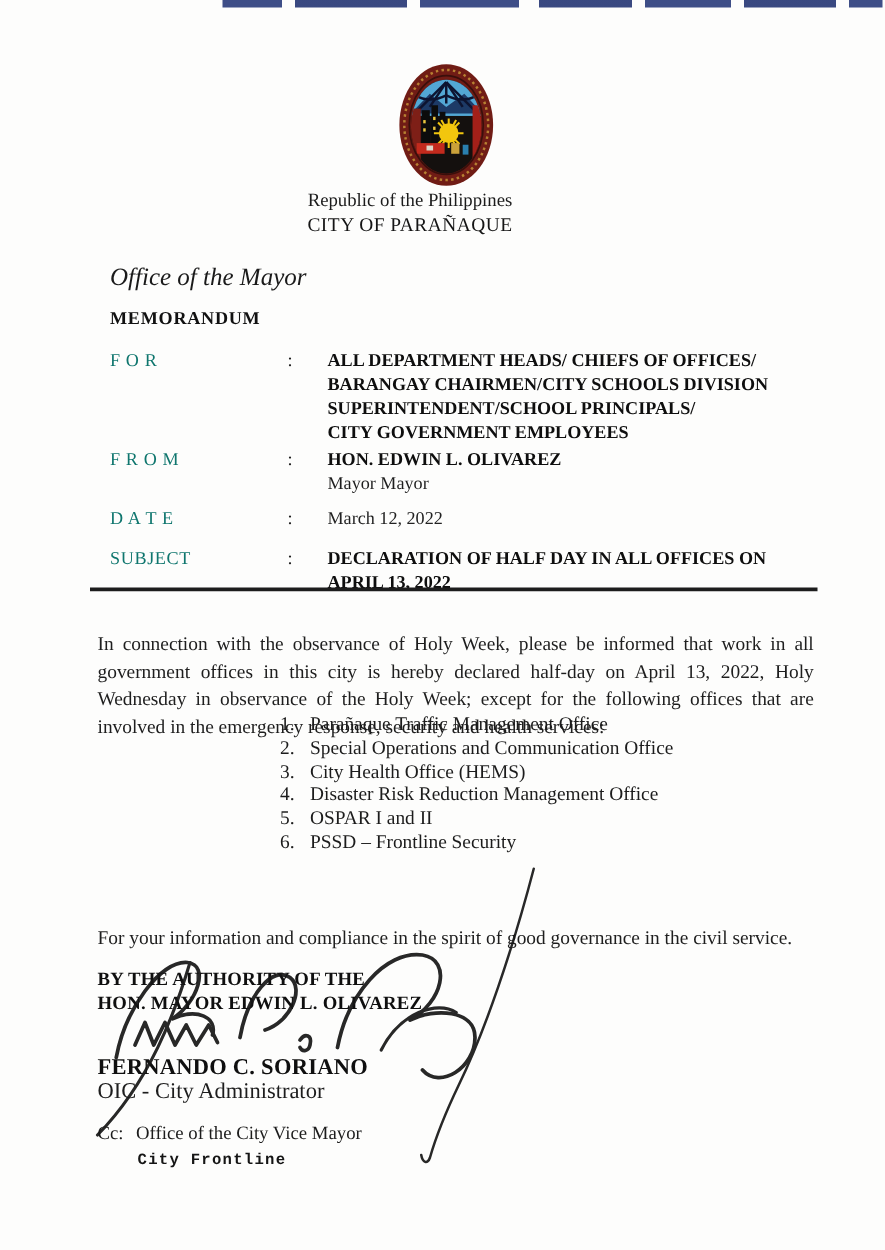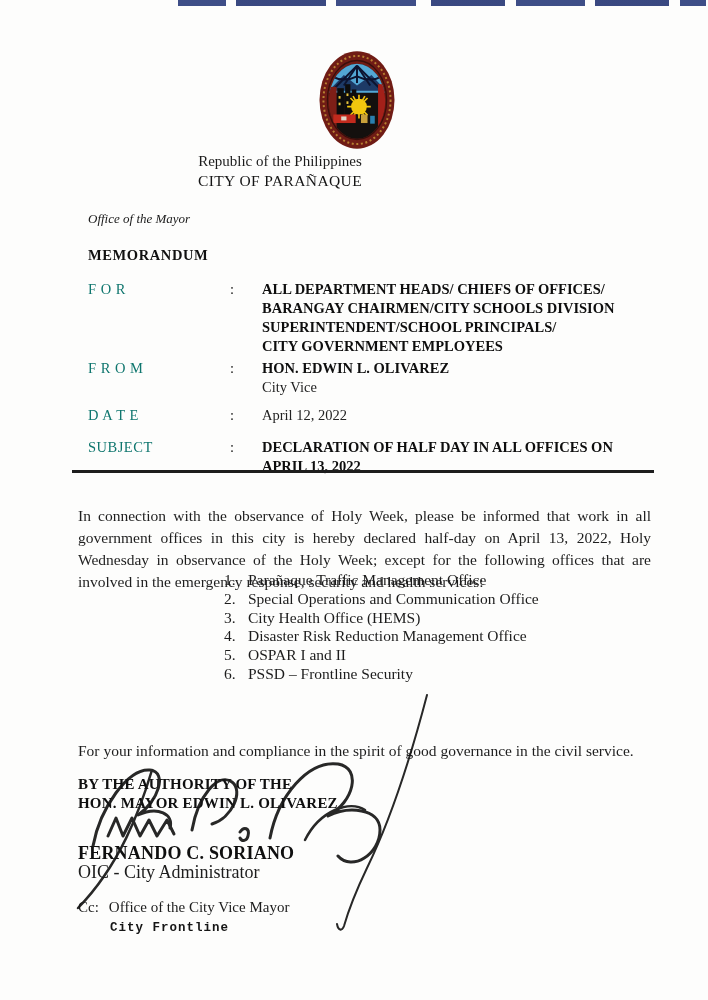--- a/index.html
+++ b/index.html
@@ -19,24 +19,24 @@
       #243677 0 9%, rgba(36,54,119,0) 9% 11%,
       #1f3070 11% 28%, rgba(36,54,119,0) 28% 30%,
       #243677 30% 45%, rgba(36,54,119,0) 45% 48%,
       #1f3070 48% 62%, rgba(36,54,119,0) 62% 64%,
       #243677 64% 77%, rgba(36,54,119,0) 77% 79%,
       #1f3070 79% 93%, rgba(36,54,119,0) 93% 95%,
       #243677 95% 100%);
     opacity:.88;
   }
   .seal{position:absolute;left:308px;top:50px;width:98px;height:100px;}
-  .header-text{position:absolute;top:152px;left:0;width:560px;text-align:center;line-height:19px;}
+  .header-text{position:absolute;top:152px;left:0;width:560px;text-align:center;line-height:19px;padding-left:48px;}
   .header-text .republic{font-size:15px;color:#1c1c1c;}
   .header-text .city{font-size:15.5px;color:#151515;letter-spacing:.4px;}
-  .office-line{position:absolute;top:211px;left:88px;font-style:italic;font-size:13px;color:#1a1a1a;}
+  .office-line{position:absolute;top:211px;left:88px;font-style:italic;font-size:20px;color:#1a1a1a;}
   .memo-title{position:absolute;top:247px;left:88px;font-weight:bold;font-size:14.5px;letter-spacing:.6px;color:#111;}
   .field-row{position:absolute;left:88px;right:56px;display:grid;grid-template-columns:142px 32px 1fr;font-size:14.5px;line-height:19px;}
   .row-for{top:280px;}
   .row-from{top:359px;}
   .row-date{top:406px;}
   .row-subject{top:438px;}
   .field-label{letter-spacing:.5px;color:#0f766e;}
   .field-colon{color:#1c1c1c;}
   .field-value{white-space:pre-line;}
   .bold-value{font-weight:bold;color:#0e0e0e;}
@@ -123,27 +123,27 @@
     <span class="field-colon">:</span>
     <span class="field-value bold-value">ALL DEPARTMENT HEADS/ CHIEFS OF OFFICES/
 BARANGAY CHAIRMEN/CITY SCHOOLS DIVISION
 SUPERINTENDENT/SCHOOL PRINCIPALS/
 CITY GOVERNMENT EMPLOYEES</span>
   </div>
 
   <div class="field-row row-from">
     <span class="field-label">F R O M</span>
     <span class="field-colon">:</span>
-    <span class="field-value"><span class="bold-value">HON. EDWIN L. OLIVAREZ</span><br><span class="subvalue">City Vice</span></span>
+    <span class="field-value"><span class="bold-value">HON. EDWIN L. OLIVAREZ</span><br><span class="subvalue">Mayor Mayor</span></span>
   </div>
 
   <div class="field-row row-date">
     <span class="field-label">D A T E</span>
     <span class="field-colon">:</span>
-    <span class="field-value">April 12, 2022</span>
+    <span class="field-value">March 12, 2022</span>
   </div>
 
   <div class="field-row row-subject">
     <span class="field-label">SUBJECT</span>
     <span class="field-colon">:</span>
     <span class="field-value bold-value">DECLARATION OF HALF DAY IN ALL OFFICES ON
 APRIL 13, 2022</span>
   </div>
 
   <div class="subject-rule"></div>

